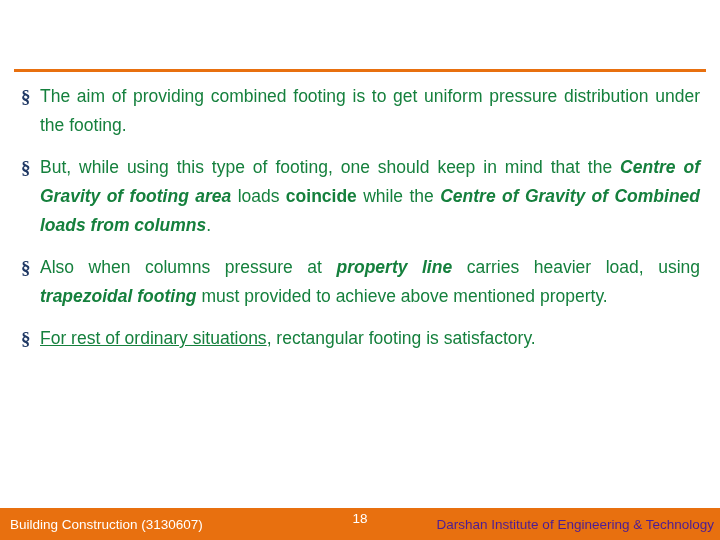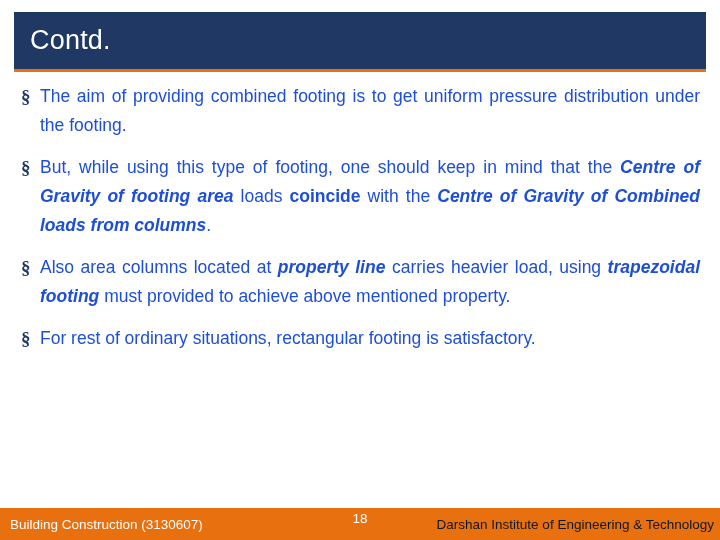--- a/index.html
+++ b/index.html
@@ -67,37 +67,38 @@
     font-family: "Liberation Serif", serif;
     font-weight: 700;
     text-align: left;
     padding-left: 3px;
     box-sizing: border-box;
   }
   .bullet-text {
     flex: 1 1 auto;
     font-size: 17.5px;
     line-height: 29px;
-    color: #1d4ed8;
+    color: #15803d;
     text-align: justify;
     text-justify: inter-word;
     padding-right: 4px;
   }
   .bullet-text b {
     font-weight: 700;
     margin-top: 10px;
   }
   .bullet-text i {
     font-style: italic;
   }
   .bi {
     font-weight: 700;
     font-style: italic;
   }
   .uline {
+    text-decoration: underline;
   }
   
   .footer {
     position: absolute;
     left: 0;
     top: 508px;
     width: 720px;
     height: 32px;
     background: #e8700f;
     display: flex;
@@ -122,50 +123,47 @@
     font-size: 13.5px;
     pointer-events: none;
   }
   .footer-right {
     position: absolute;
     right: 6px;
     top: 0;
     height: 32px;
     display: flex;
     align-items: center;
-    color: #0f172a;
+    color: #4c1d95;
     font-size: 13.5px;
     white-space: nowrap;
   }
 </style>
 </head>
 <body>
 
 <div class="slide">
 
-  <div class="title-bar">
-    <span class="title-text">Contd.</span>
-  </div>
   <div class="title-rule"></div>
 
   <div class="content">
 
     <div class="bullet-row">
       <span class="bullet-mark">§</span>
       <span class="bullet-text"><span>The aim of providing combined footing is to get uniform pressure distribution under the footing.</span></span>
     </div>
 
     <div class="bullet-row">
       <span class="bullet-mark">§</span>
-      <span class="bullet-text"><span>But, while using this type of footing, one should keep in mind that the </span><i class="bi">Centre of Gravity of footing area</i><span> loads </span><b>coincide</b><span> with the </span><i class="bi">Centre of Gravity of Combined loads from columns</i><span>.</span></span>
+      <span class="bullet-text"><span>But, while using this type of footing, one should keep in mind that the </span><i class="bi">Centre of Gravity of footing area</i><span> loads </span><b>coincide</b><span> while the </span><i class="bi">Centre of Gravity of Combined loads from columns</i><span>.</span></span>
     </div>
 
     <div class="bullet-row">
       <span class="bullet-mark">§</span>
-      <span class="bullet-text"><span>Also area columns located at </span><i class="bi">property line</i><span> carries heavier load, using </span><i class="bi">trapezoidal footing</i><span> must provided to achieve above mentioned property.</span></span>
+      <span class="bullet-text"><span>Also when columns pressure at </span><i class="bi">property line</i><span> carries heavier load, using </span><i class="bi">trapezoidal footing</i><span> must provided to achieve above mentioned property.</span></span>
     </div>
 
     <div class="bullet-row">
       <span class="bullet-mark">§</span>
       <span class="bullet-text"><span class="uline">For rest of ordinary situations</span><span>, rectangular footing is satisfactory.</span></span>
     </div>
 
   </div>
 
   <div class="footer">

